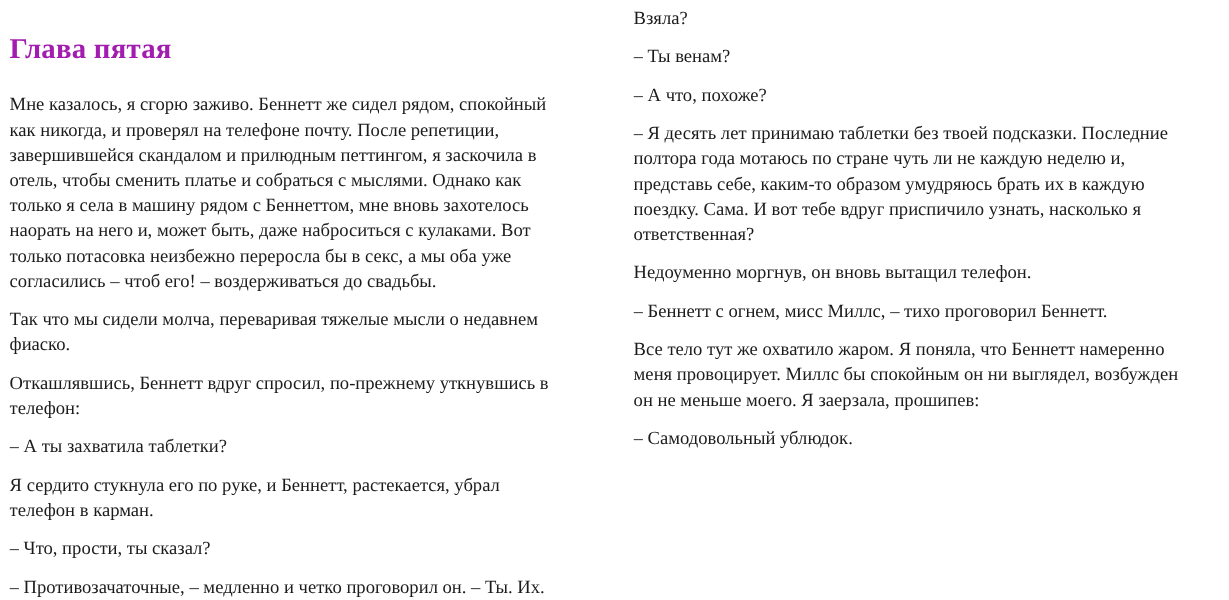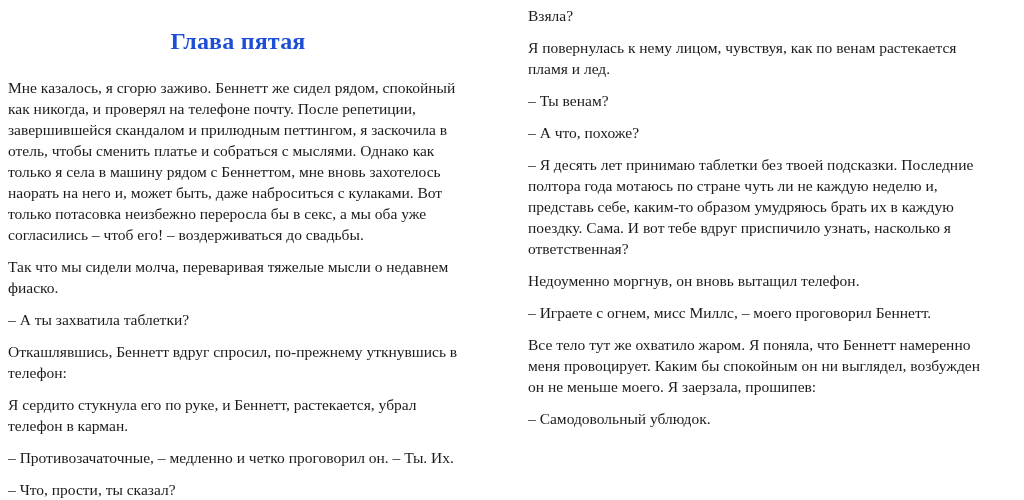--- a/index.html
+++ b/index.html
@@ -29,56 +29,54 @@
     padding-top: 0;
   }
   .column.right {
     width: 462px;
     margin-left: 60px;
     padding-top: 5px;
   }
   h1.chapter-title {
     font-size: 24px;
     font-weight: bold;
-    text-align: center;
     margin: 28px 0 22px 0;
-    color: #1d4ed8;
+    color: #a21caf;
     letter-spacing: 0.2px;
   }
   p.para {
     font-size: 15.5px;
     line-height: 21px;
     margin: 0 0 11px 0;
     text-align: left;
   }
 </style>
 </head>
 <body>
 
 <div class="reader">
 
   <div class="column left">
     <h1 class="chapter-title">Глава пятая</h1>
 
     <p class="para">Мне казалось, я сгорю заживо. Беннетт же сидел рядом, спокойный как никогда, и проверял на телефоне почту. После репетиции, завершившейся скандалом и прилюдным петтингом, я заскочила в отель, чтобы сменить платье и собраться с мыслями. Однако как только я села в машину рядом с Беннеттом, мне вновь захотелось наорать на него и, может быть, даже наброситься с кулаками. Вот только потасовка неизбежно переросла бы в секс, а мы оба уже согласились – чтоб его! – воздерживаться до свадьбы.</p>
     <p class="para">Так что мы сидели молча, переваривая тяжелые мысли о недавнем фиаско.</p>
+    <p class="para">Откашлявшись, Беннетт вдруг спросил, по-прежнему уткнувшись в телефон:</p>
     <p class="para">– А ты захватила таблетки?</p>
-    <p class="para">Откашлявшись, Беннетт вдруг спросил, по-прежнему уткнувшись в телефон:</p>
     <p class="para">Я сердито стукнула его по руке, и Беннетт, растекается, убрал телефон в карман.</p>
+    <p class="para">– Что, прости, ты сказал?</p>
     <p class="para">– Противозачаточные, – медленно и четко проговорил он. – Ты. Их.</p>
-    <p class="para">– Что, прости, ты сказал?</p>
 
   </div>
 
   <div class="column right">
     <p class="para">Взяла?</p>
-    <p class="para">Я повернулась к нему лицом, чувствуя, как по венам растекается пламя и лед.</p>
     <p class="para">– Ты венам?</p>
     <p class="para">– А что, похоже?</p>
     <p class="para">– Я десять лет принимаю таблетки без твоей подсказки. Последние полтора года мотаюсь по стране чуть ли не каждую неделю и, представь себе, каким-то образом умудряюсь брать их в каждую поездку. Сама. И вот тебе вдруг приспичило узнать, насколько я ответственная?</p>
     <p class="para">Недоуменно моргнув, он вновь вытащил телефон.</p>
-    <p class="para">– Играете с огнем, мисс Миллс, – моего проговорил Беннетт.</p>
-    <p class="para">Все тело тут же охватило жаром. Я поняла, что Беннетт намеренно меня провоцирует. Каким бы спокойным он ни выглядел, возбужден он не меньше моего. Я заерзала, прошипев:</p>
+    <p class="para">– Беннетт с огнем, мисс Миллс, – тихо проговорил Беннетт.</p>
+    <p class="para">Все тело тут же охватило жаром. Я поняла, что Беннетт намеренно меня провоцирует. Миллс бы спокойным он ни выглядел, возбужден он не меньше моего. Я заерзала, прошипев:</p>
     <p class="para">– Самодовольный ублюдок.</p>
 
   </div>
 
 </div>
 
 </body></html>

